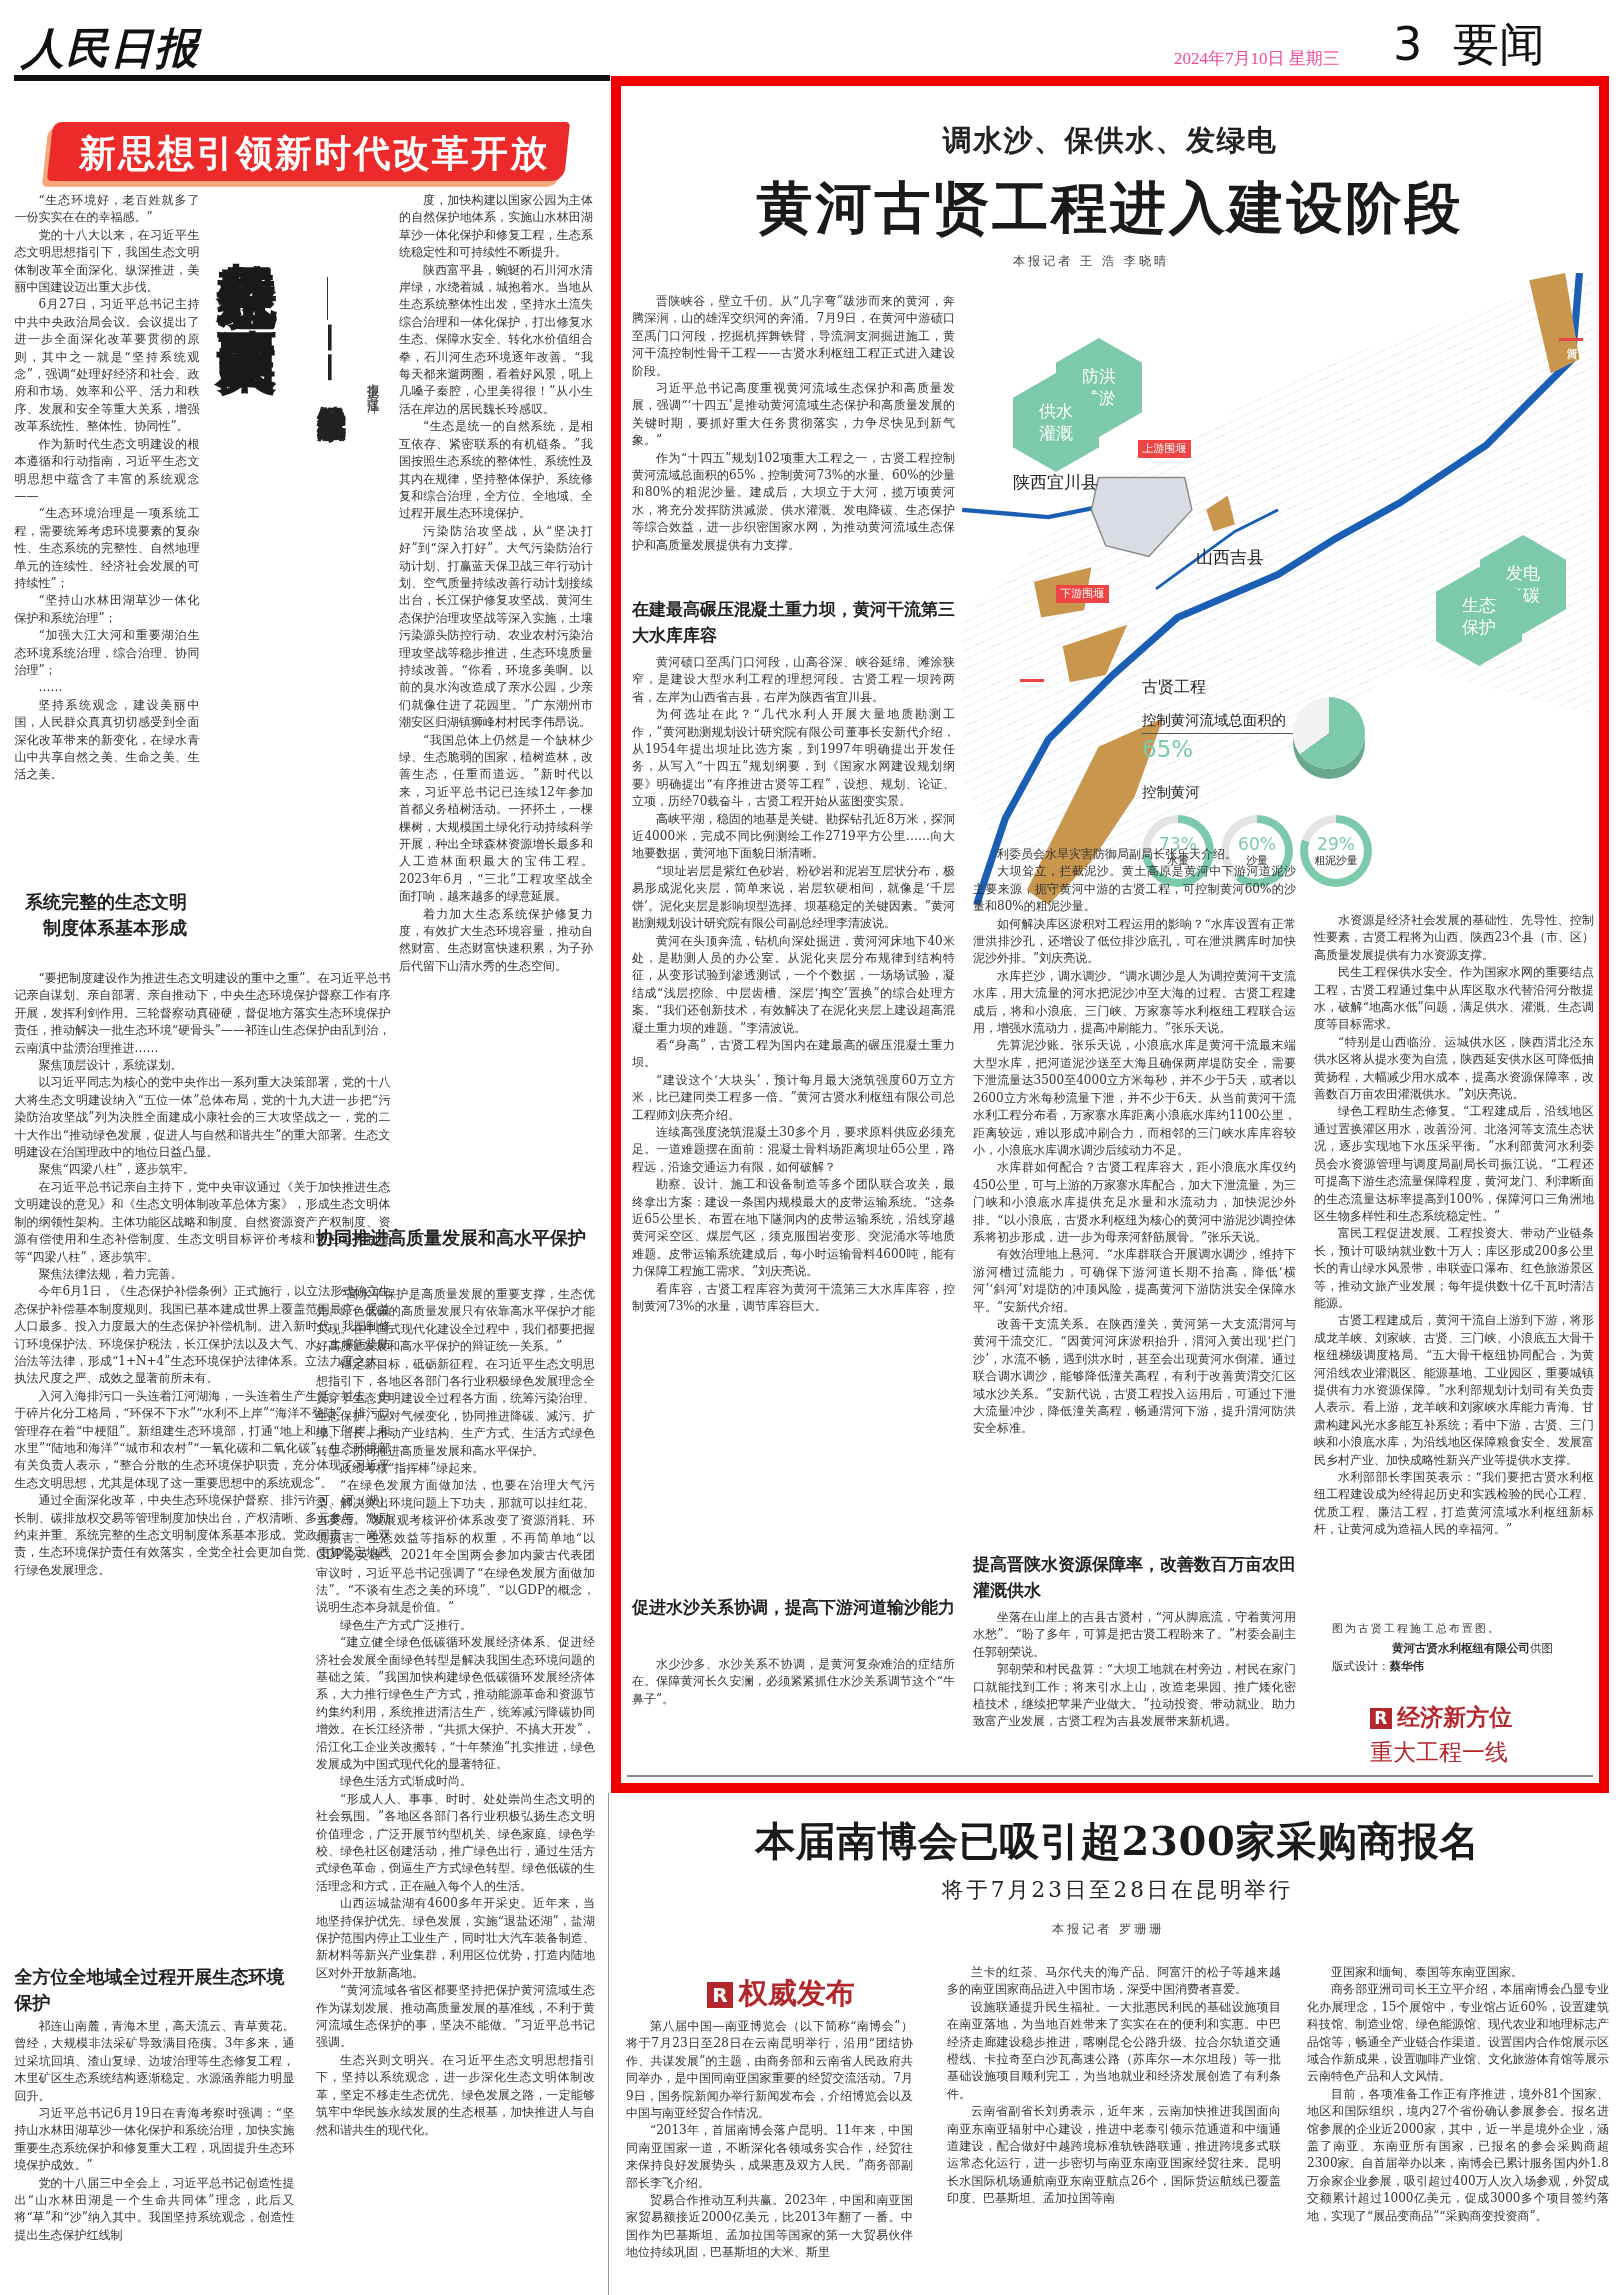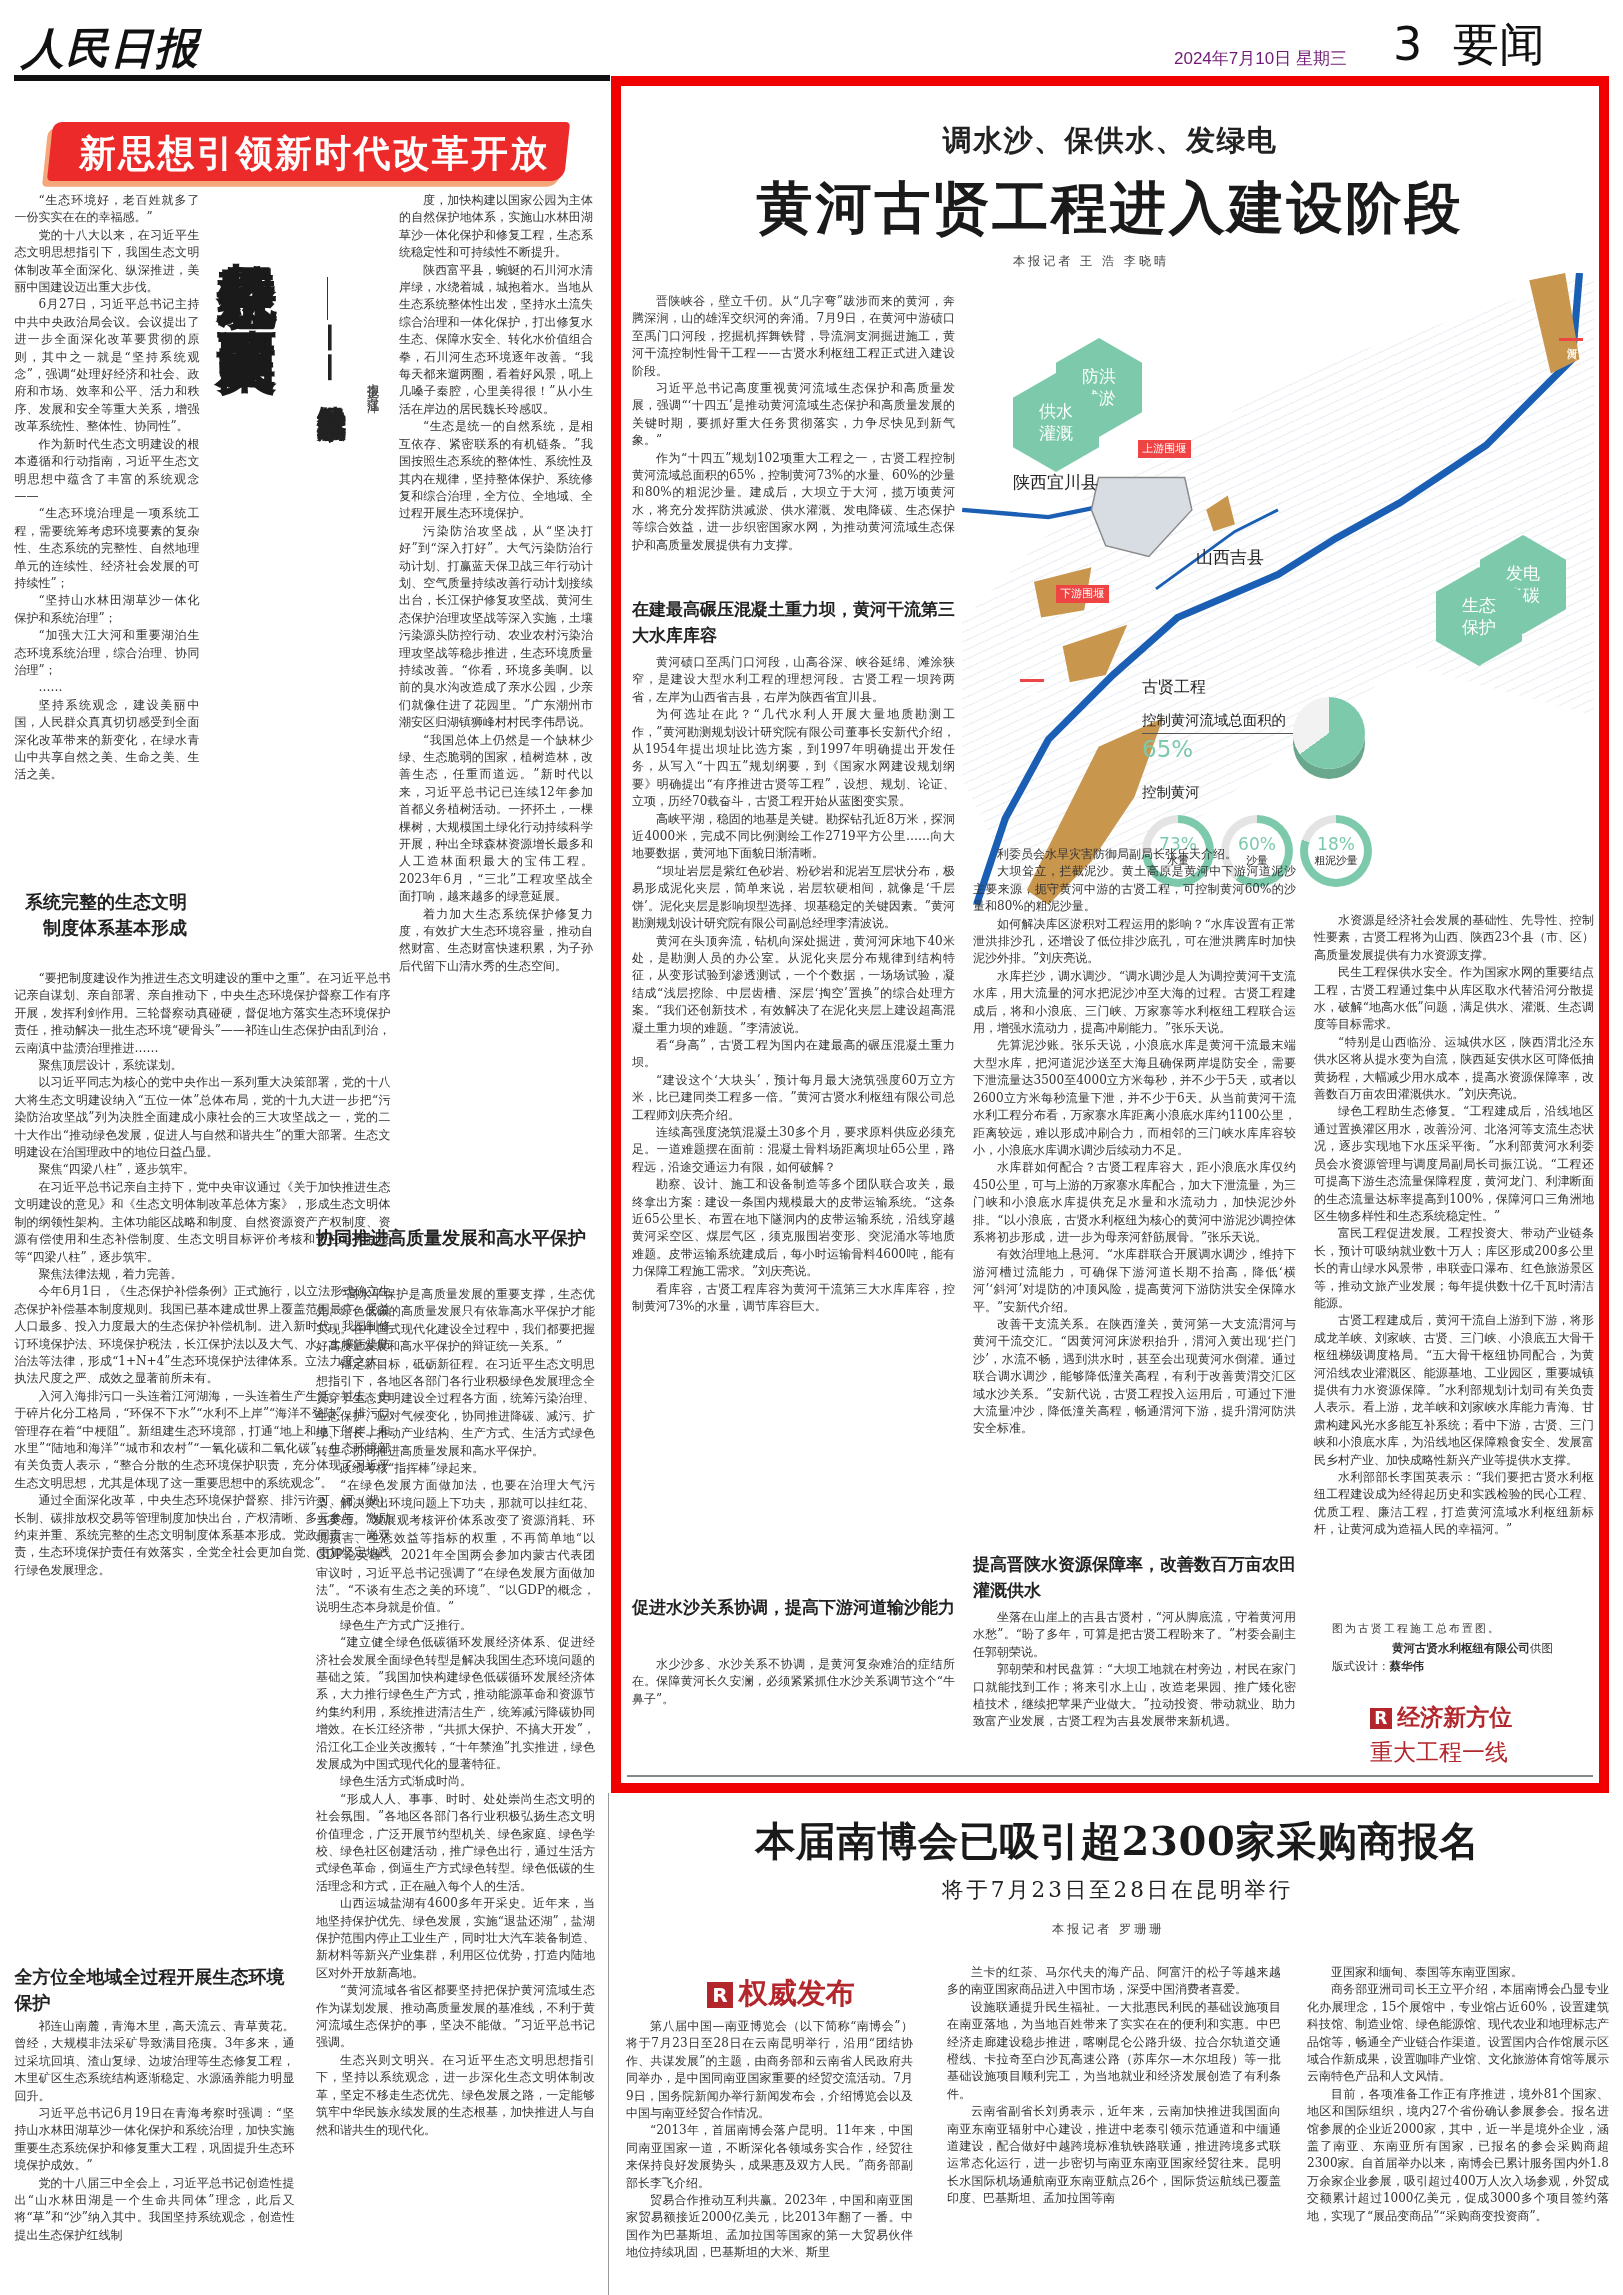--- a/index.html
+++ b/index.html
@@ -1,19 +1,19 @@
 <!DOCTYPE html>
 <html style="font-size:11.5px"><head>
 <meta charset="utf-8">
 <style>
   html,body{margin:0;padding:0;background:#fff;}
   body{width:1623px;height:2295px;position:relative;overflow:hidden;font-family:"DejaVu Serif","Liberation Serif",serif;color:#222;}
   .abs{position:absolute;}
   .masthead-logo{left:21.5px;top:20px;font-family:"DejaVu Serif",serif;font-size:43px;font-weight:bold;font-style:italic;letter-spacing:1.4px;color:#111;}
-  .masthead-date{left:1174px;top:47px;font-family:Liberation Sans, sans-serif;font-size:17px;color:#701a75;}
+  .masthead-date{left:1174px;top:47px;font-family:Liberation Serif, serif;font-size:17px;color:#ec4899;}
   .masthead-page{left:1393px;top:14.4px;font-family:"DejaVu Sans",sans-serif;font-size:46px;color:#111;}
   .rule-black{left:14.4px;top:75px;width:596px;height:5.7px;background:#111;}
   .red-frame{left:611px;top:76px;width:998px;height:1717px;border:10px solid #f10000;box-sizing:border-box;}
   .red-frame-inner{position:absolute;left:5.7px;top:5.7px;right:5.7px;bottom:5.7px;border-bottom:2.9px solid #888;}
   .banner{left:50px;top:122px;width:517px;height:59px;background:#ec2a2a;border-radius:8.6px 4.3px 13px 4.3px;box-shadow:-4.3px 5.7px 0 #f4a77a;transform:skewX(-6deg);}
   .banner-text{left:79px;top:129px;font-family:"DejaVu Sans",sans-serif;font-weight:bold;font-size:37px;color:#fff;letter-spacing:2.2px;}
   .col-text{font-family:"DejaVu Serif",serif;font-size:12px;line-height:17.4px;color:#333;text-align:justify;}
   .col-text p{margin:0;text-indent:2em;}
   .vhead{font-family:"DejaVu Sans",sans-serif;font-weight:bold;font-size:60px;line-height:66px;color:#1a1a1a;writing-mode:vertical-rl;letter-spacing:1.4px;}
   .vsub{font-family:"DejaVu Sans",sans-serif;font-weight:bold;font-size:29px;color:#222;writing-mode:vertical-rl;letter-spacing:0.7px;}
@@ -215,21 +215,21 @@
     </div>
 </div>
 <div class="abs ring" style="left:1221px;top:815px;background:conic-gradient(#7ccaab 0 60%,#e4e4e4 60% 100%);">
   <div class="ring-inner">
       <span class="ring-val">60%</span>
       <span class="ring-lbl">沙量</span>
     </div>
 </div>
 <div class="abs ring" style="left:1300px;top:815px;background:conic-gradient(#7ccaab 0 80%,#e4e4e4 80% 100%);">
   <div class="ring-inner">
-      <span class="ring-val">18%</span>
+      <span class="ring-val">29%</span>
       <span class="ring-lbl">粗泥沙量</span>
     </div>
 </div>
 
 <div class="abs col-text" style="left:973px;top:846px;width:323px;">
     <div id="mf-c3">
       <p>利委员会水旱灾害防御局副局长张乐天介绍。</p>
       <p>大坝耸立，拦截泥沙。黄土高原是黄河中下游河道泥沙主要来源，扼守黄河中游的古贤工程，可控制黄河60%的沙量和80%的粗泥沙量。</p>
       <p>如何解决库区淤积对工程运用的影响？“水库设置有正常泄洪排沙孔，还增设了低位排沙底孔，可在泄洪腾库时加快泥沙外排。”刘庆亮说。</p>
       <p>水库拦沙，调水调沙。“调水调沙是人为调控黄河干支流水库，用大流量的河水把泥沙冲至大海的过程。古贤工程建成后，将和小浪底、三门峡、万家寨等水利枢纽工程联合运用，增强水流动力，提高冲刷能力。”张乐天说。</p>

